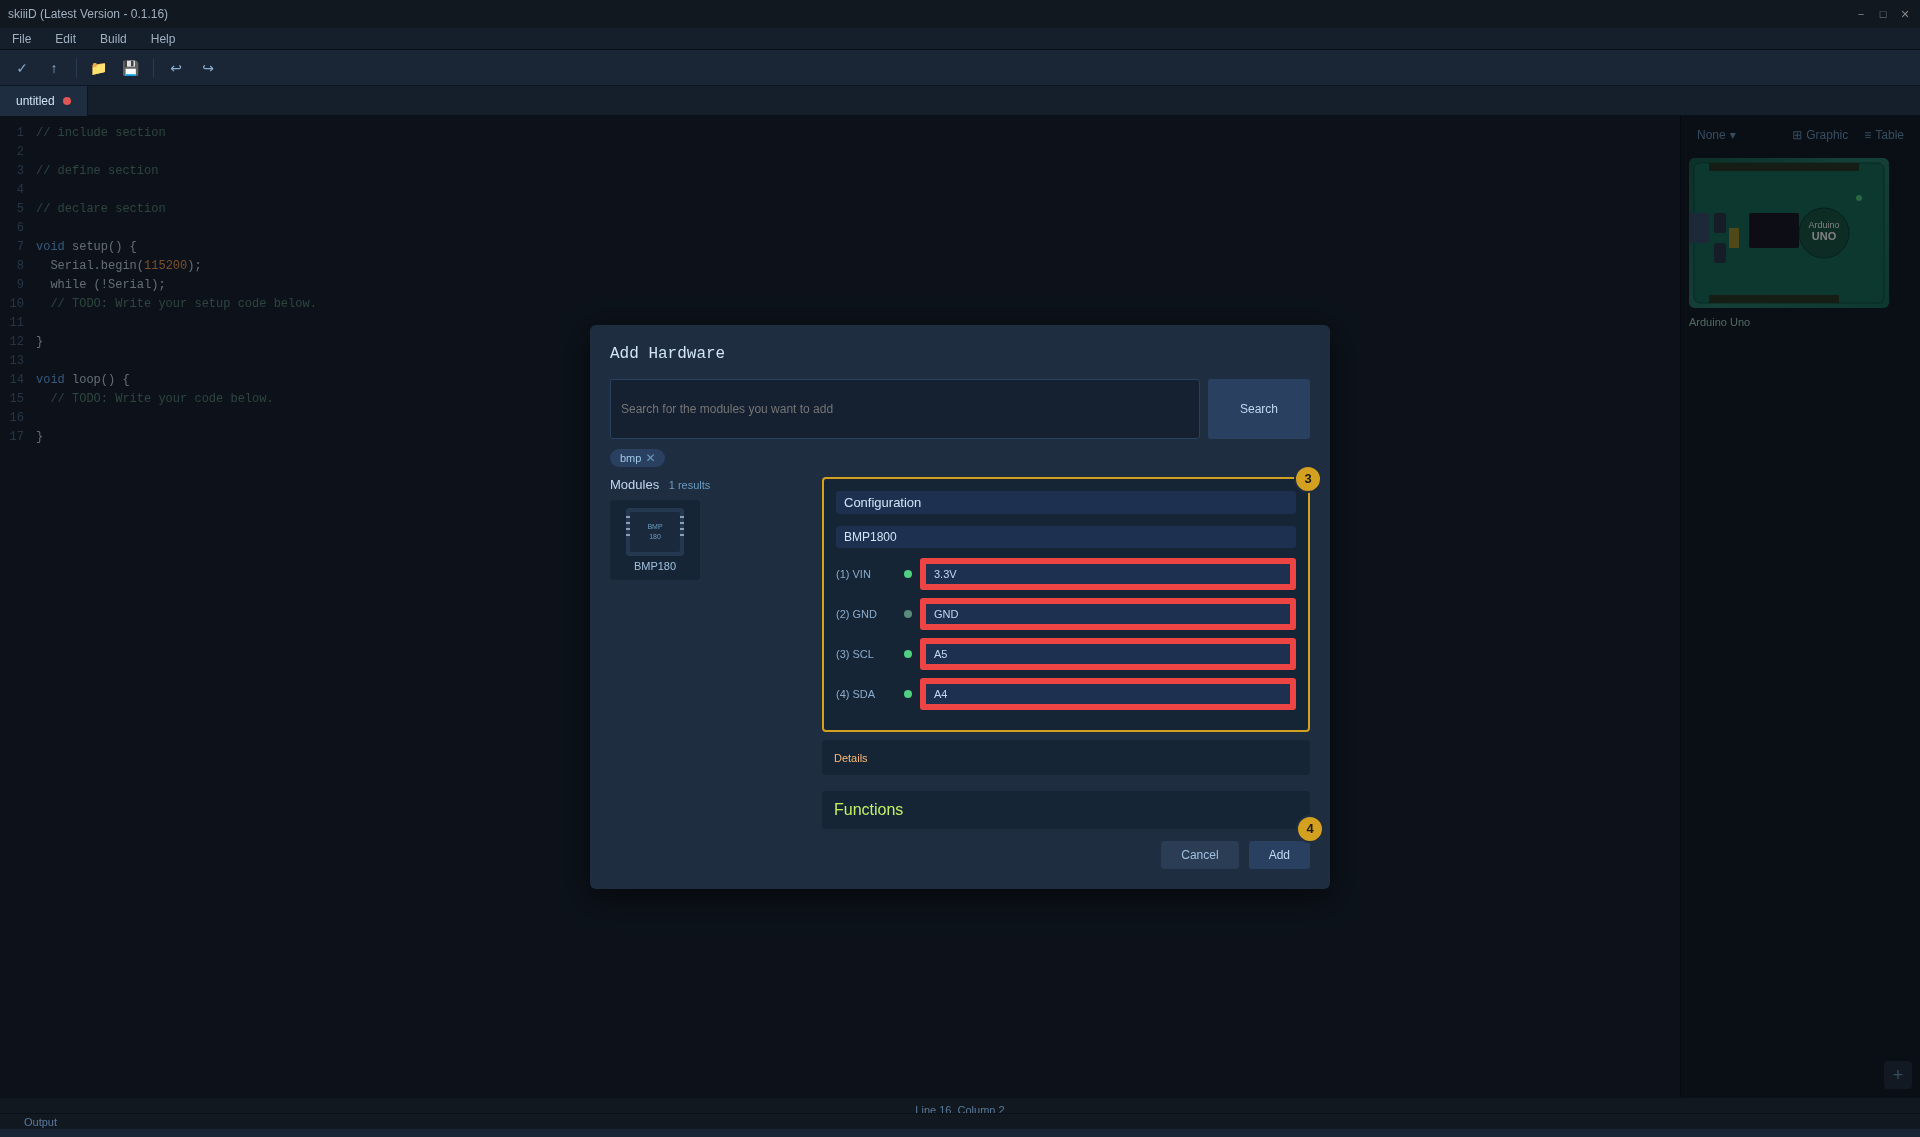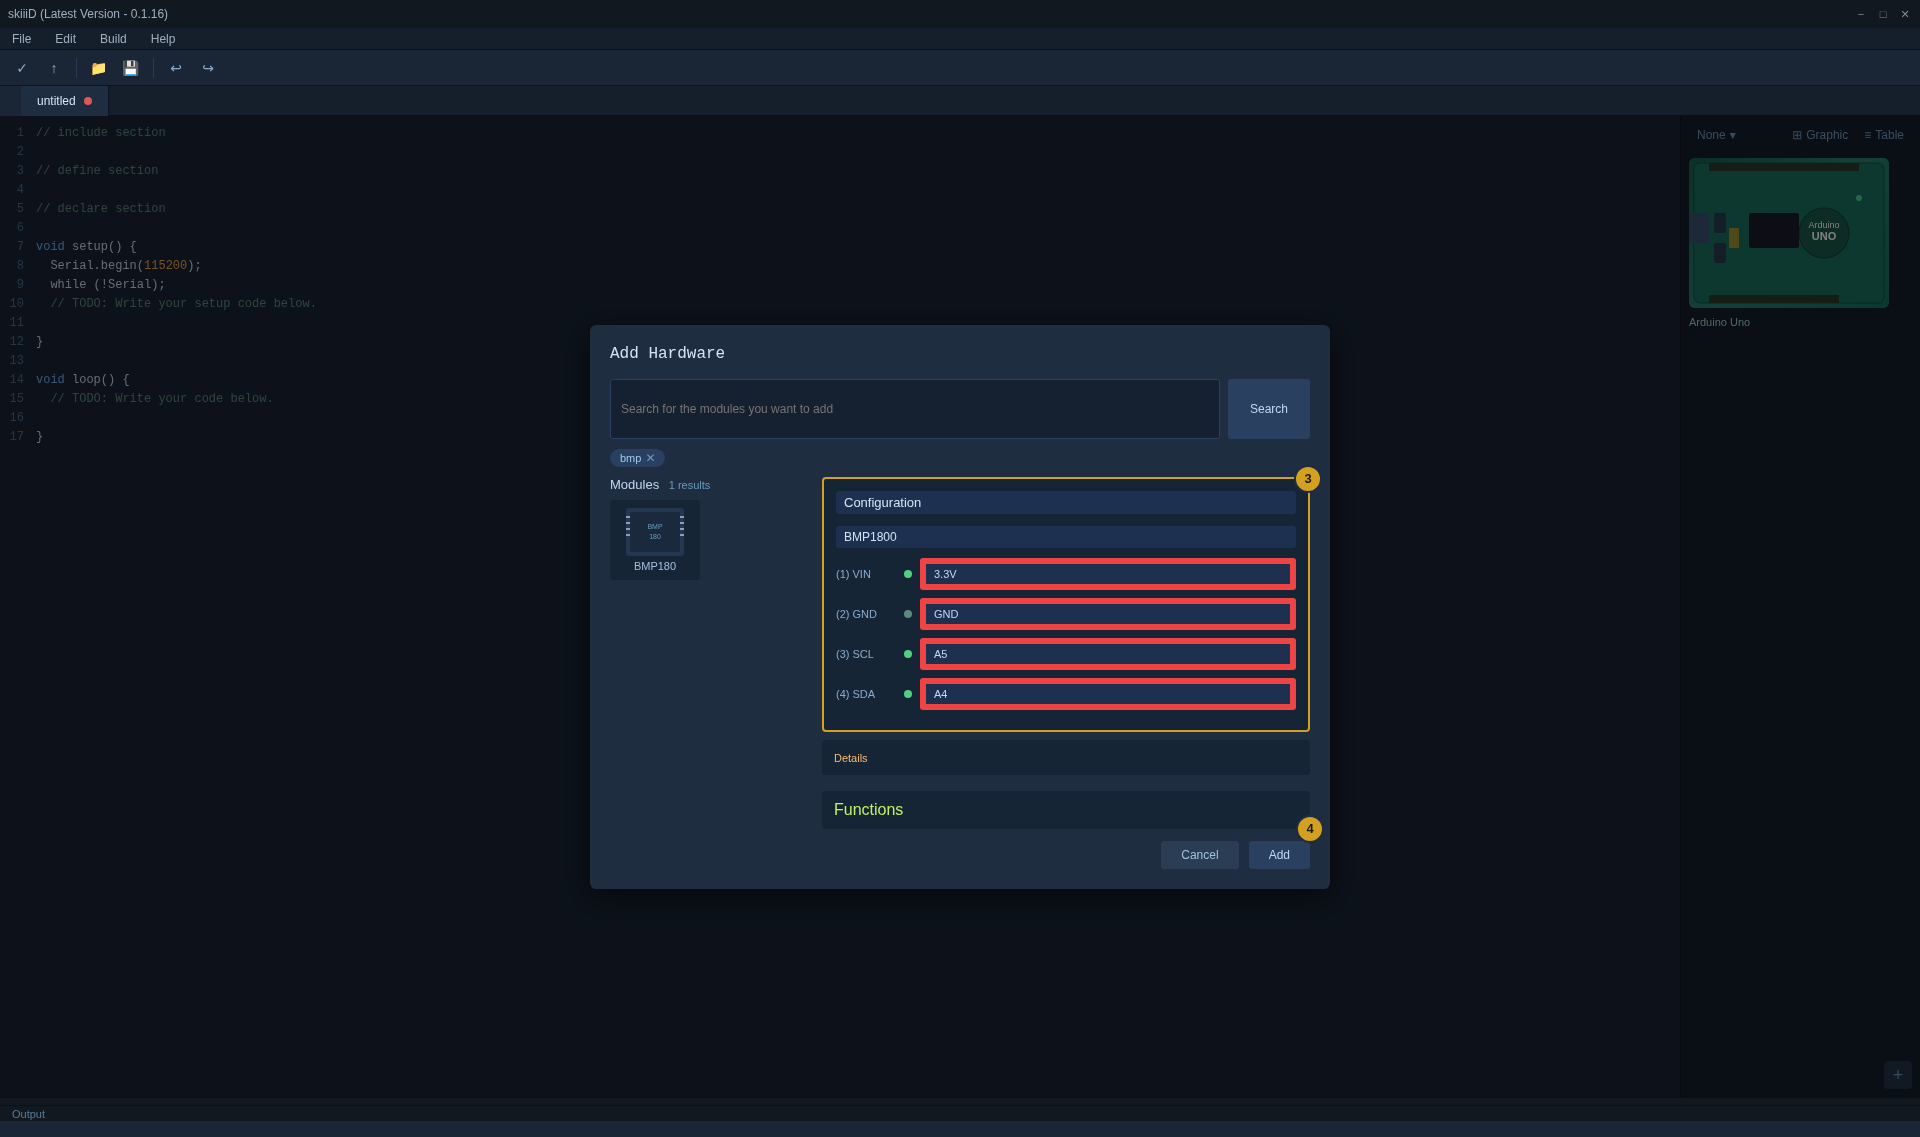--- a/index.html
+++ b/index.html
@@ -85,21 +85,20 @@
     .toolbar-separator { width: 1px; height: 20px; background: #2a3a50; margin: 0 4px; }
 
     
     .tabbar {
       background: #151e2b;
       height: 30px;
       display: flex;
       align-items: center;
       padding: 0;
       border-bottom: 1px solid #0a1018;
-      margin-left: 21px;
     }
     .tab {
       height: 30px;
       padding: 0 16px;
       display: flex;
       align-items: center;
       gap: 8px;
       font-size: 12px;
       color: #8aaccc;
       cursor: pointer;
@@ -237,21 +236,21 @@
       border-radius: 3px;
       padding: 22px 10px;
       color: #a0b8cc;
       font-size: 12px;
       outline: none;
     }
     .modal-search-btn {
       background: #2a4060;
       border: none;
       border-radius: 3px;
-      padding: 6px 22px;
+      padding: 6px 32px;
       color: #c0d8f0;
       cursor: pointer;
       font-size: 12px;
     }
     .modal-tag-row {
       display: flex;
       gap: 6px;
       margin-bottom: 10px;
     }
     .tag {
@@ -770,15 +769,15 @@
   </div>
 
   <div class="corner-plus" style="position:fixed; right:8px; bottom:48px;">+</div>
 
 </div>
 
 <div style="position:fixed; bottom:16px; left:0; right:0; background:#111820; height:24px; display:flex; align-items:center; justify-content:center; border-top:1px solid #0a1018; font-size:11px; color:#5a7a9a; z-index:10;">
   <span>Line 16, Column 2</span>
 </div>
 
-<div style="position:fixed; bottom:16px; left:0; right:0; background:#111820; height:16px; display:flex; align-items:center; padding:0 12px; border-top:1px solid #0a1018; font-size:11px; color:#5a7a9a; z-index:10;">
+<div style="position:fixed; bottom:8px; left:0; right:0; background:#111820; height:16px; display:flex; align-items:center; padding:0 24px; border-top:1px solid #0a1018; font-size:11px; color:#5a7a9a; z-index:10;">
   <span>Output</span>
 </div>
 
 </body></html>

